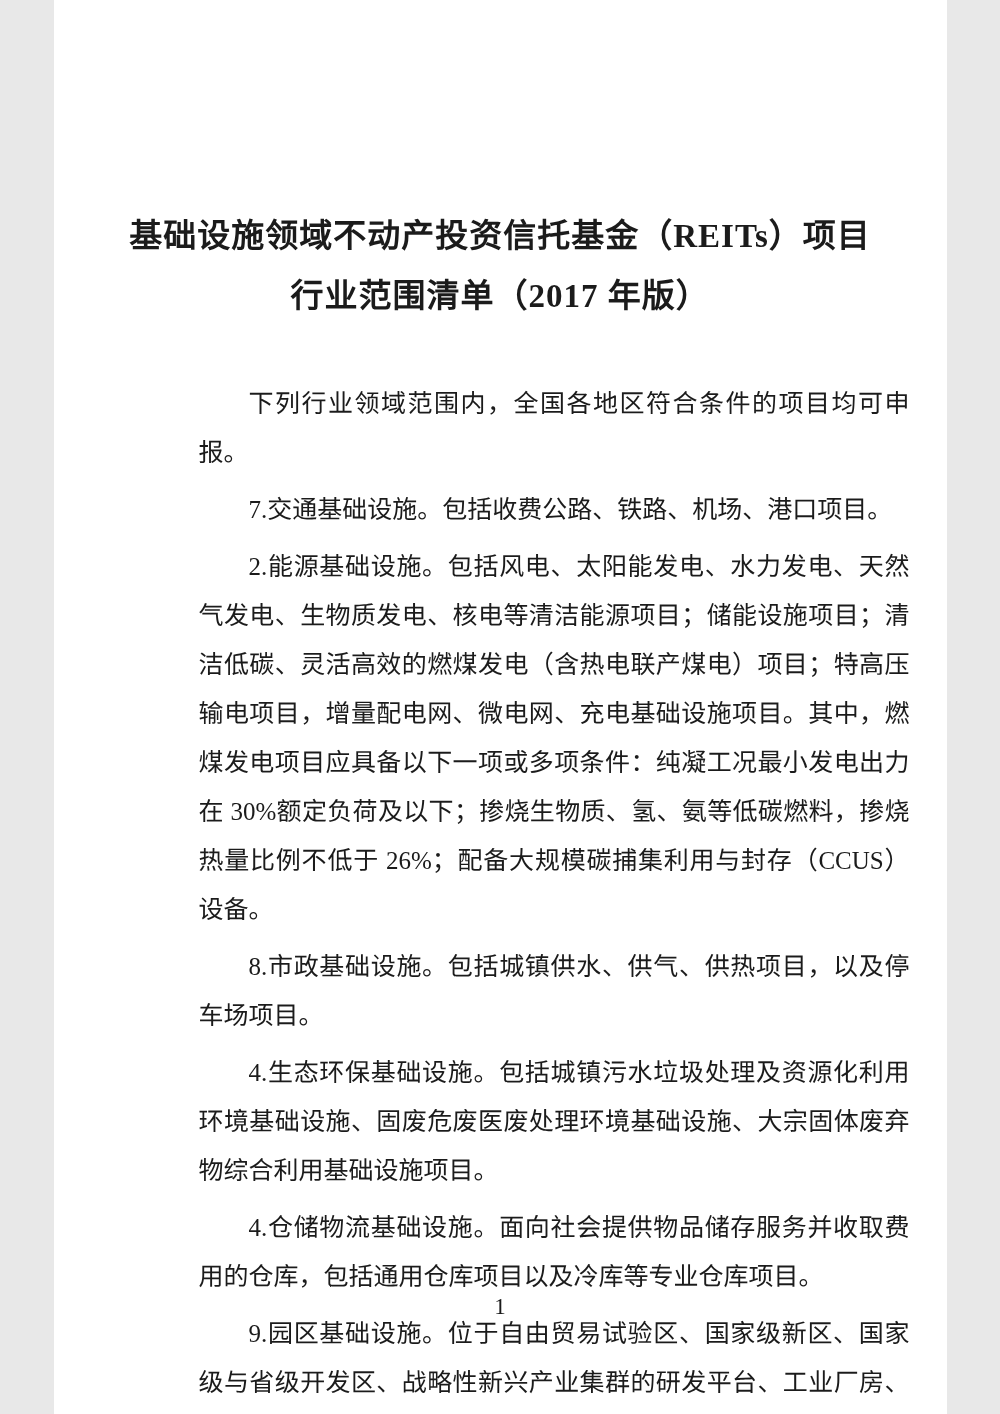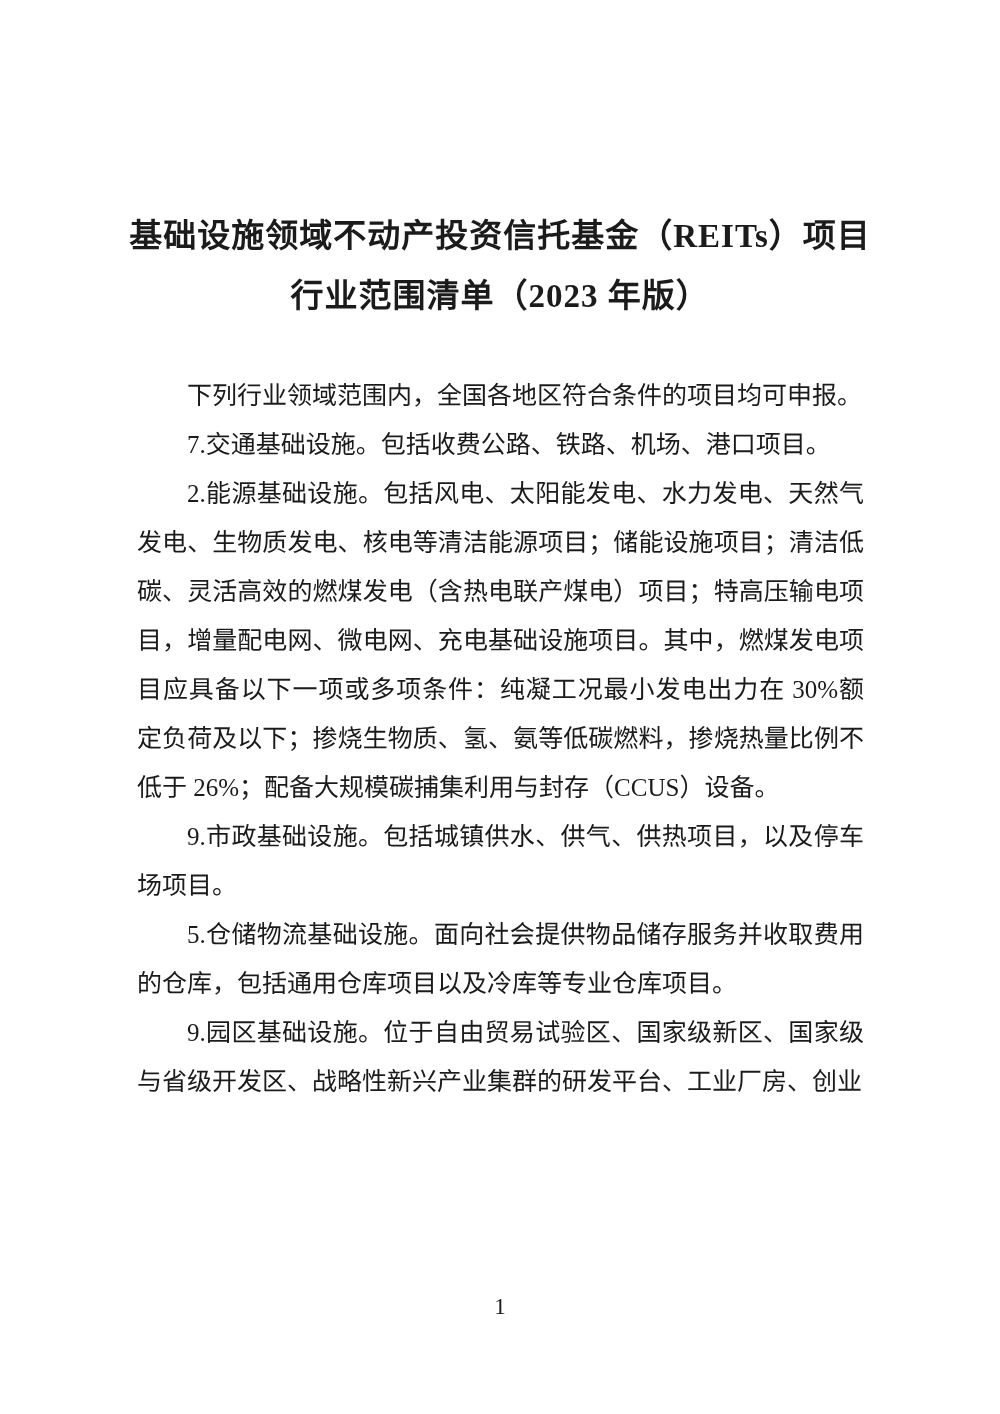--- a/index.html
+++ b/index.html
@@ -2,21 +2,21 @@
 <html lang="zh-CN"><head>
 <meta charset="utf-8">
 <style>
   html, body {
     margin: 0;
     padding: 0;
     background: #e8e8e8;
   }
   .page {
     position: relative;
-    width: 1000px;
+    width: 893px;
     height: 1414px;
     margin: 0 auto;
     background: #ffffff;
     color: #1b1b1b;
     font-family: "Liberation Serif", "DejaVu Serif", serif;
     overflow: hidden;
   }
   .title-block {
     position: absolute;
     top: 206px;
@@ -36,21 +36,21 @@
     position: absolute;
     top: 371px;
     left: 137px;
     width: 727px;
     font-size: 25px;
     line-height: 49px;
     text-align: justify;
     text-justify: inter-character;
   }
   .body-block p {
-    margin: 0;
+    margin: 8px;
     padding: 0;
     text-indent: 2em;
     word-break: break-all;
   }
   .page-number {
     position: absolute;
     top: 1292px;
     left: 0;
     width: 100%;
     text-align: center;
@@ -58,27 +58,28 @@
     line-height: 30px;
   }
 </style>
 </head>
 <body>
 
 <div class="page">
 
   <div class="title-block">
     <span class="title-line">基础设施领域不动产投资信托基金（REITs）项目</span>
-    <span class="title-line">行业范围清单（2023 年版）</span>
+    <span class="title-line">行业范围清单（2017 年版）</span>
   </div>
 
   <div class="body-block">
     <p>下列行业领域范围内，全国各地区符合条件的项目均可申报。</p>
     <p>7.交通基础设施。包括收费公路、铁路、机场、港口项目。</p>
     <p>2.能源基础设施。包括风电、太阳能发电、水力发电、天然气发电、生物质发电、核电等清洁能源项目；储能设施项目；清洁低碳、灵活高效的燃煤发电（含热电联产煤电）项目；特高压输电项目，增量配电网、微电网、充电基础设施项目。其中，燃煤发电项目应具备以下一项或多项条件：纯凝工况最小发电出力在 30%额定负荷及以下；掺烧生物质、氢、氨等低碳燃料，掺烧热量比例不低于 26%；配备大规模碳捕集利用与封存（CCUS）设备。</p>
-    <p>9.市政基础设施。包括城镇供水、供气、供热项目，以及停车场项目。</p>
-    <p>5.仓储物流基础设施。面向社会提供物品储存服务并收取费用的仓库，包括通用仓库项目以及冷库等专业仓库项目。</p>
+    <p>8.市政基础设施。包括城镇供水、供气、供热项目，以及停车场项目。</p>
+    <p>4.生态环保基础设施。包括城镇污水垃圾处理及资源化利用环境基础设施、固废危废医废处理环境基础设施、大宗固体废弃物综合利用基础设施项目。</p>
+    <p>4.仓储物流基础设施。面向社会提供物品储存服务并收取费用的仓库，包括通用仓库项目以及冷库等专业仓库项目。</p>
     <p>9.园区基础设施。位于自由贸易试验区、国家级新区、国家级与省级开发区、战略性新兴产业集群的研发平台、工业厂房、创业</p>
   </div>
 
   <div class="page-number">1</div>
 
 </div>
 
 </body></html>

